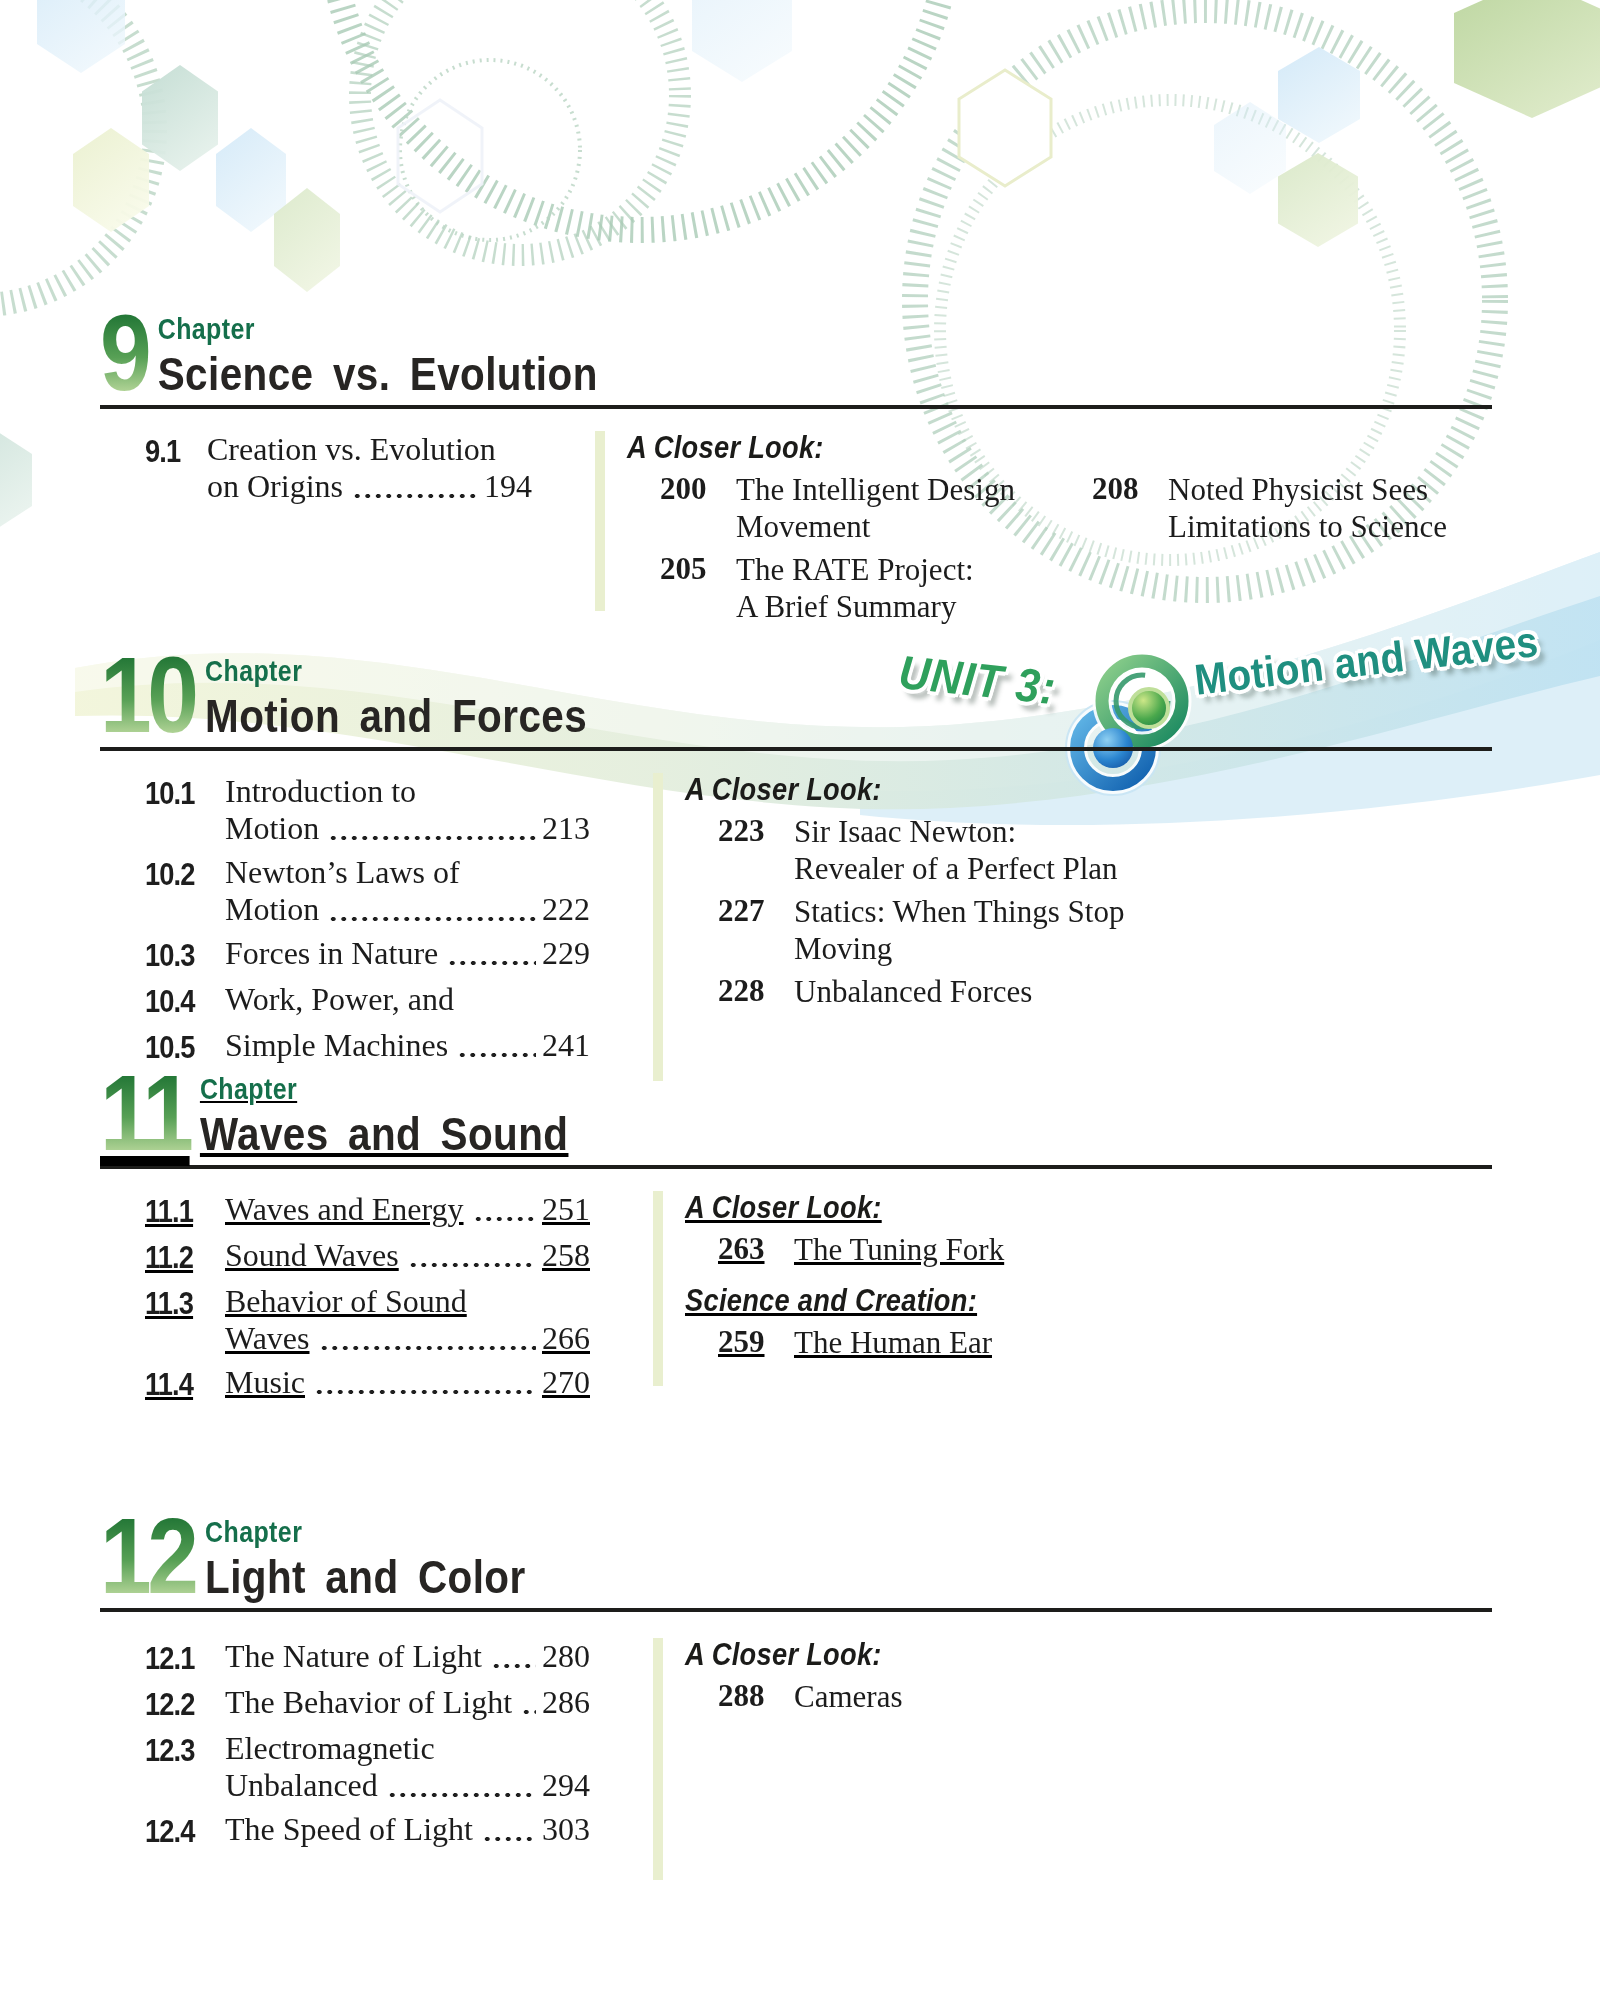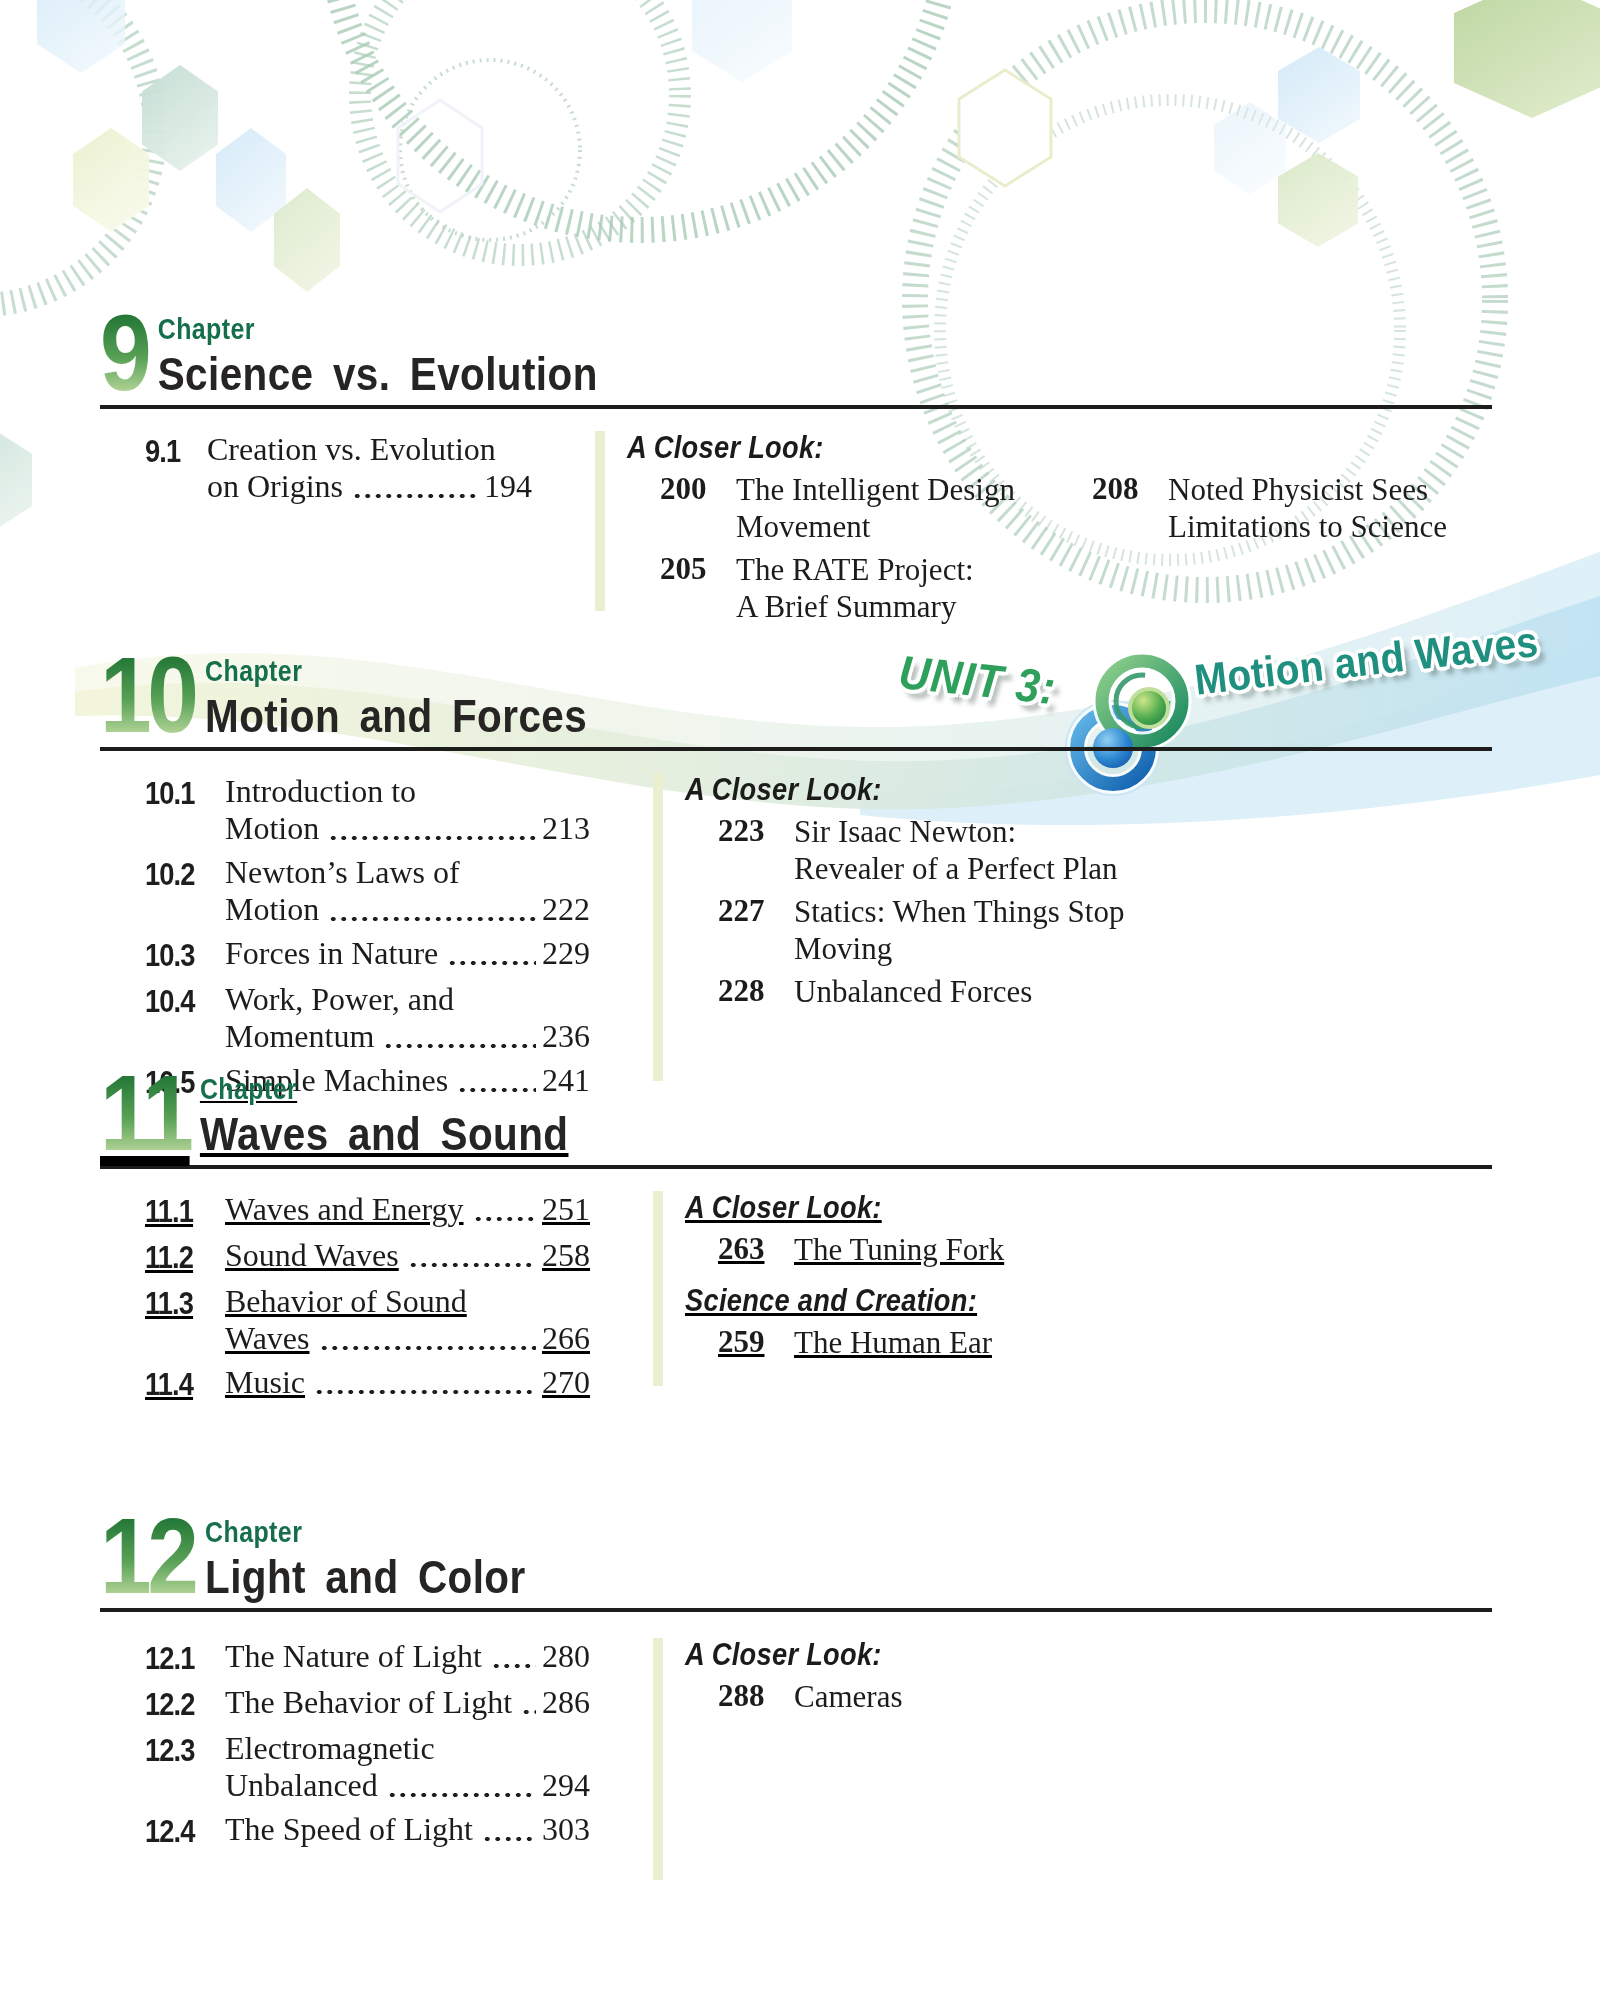--- a/index.html
+++ b/index.html
@@ -285,25 +285,20 @@
               <span class="toc-page">229</span>
             </div>
         </div>
       </div>
       <div class="toc-entry">
         <span class="toc-num">10.4</span>
         <div class="toc-lines">
           <div class="toc-line">
               <span class="toc-text">Work, Power, and</span>
             </div>
-          <div class="toc-line">
-              <span class="toc-text">Momentum</span>
-              <span class="leader"></span>
-              <span class="toc-page">236</span>
-            </div>
         </div>
       </div>
       <div class="toc-entry">
         <span class="toc-num">10.5</span>
         <div class="toc-lines">
           <div class="toc-line">
               <span class="toc-text">Simple Machines</span>
               <span class="leader"></span>
               <span class="toc-page">241</span>
             </div>

